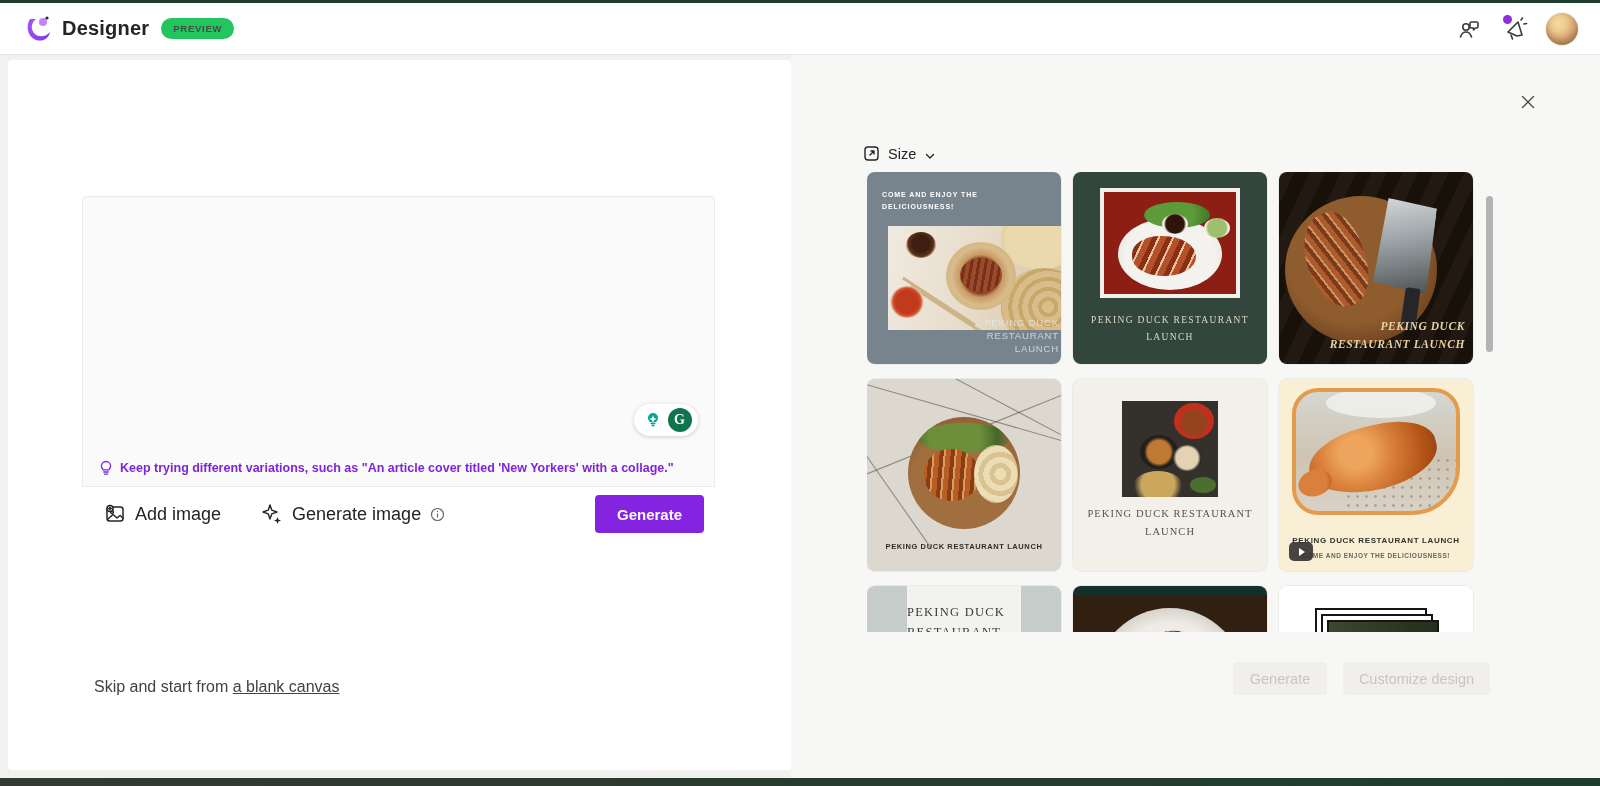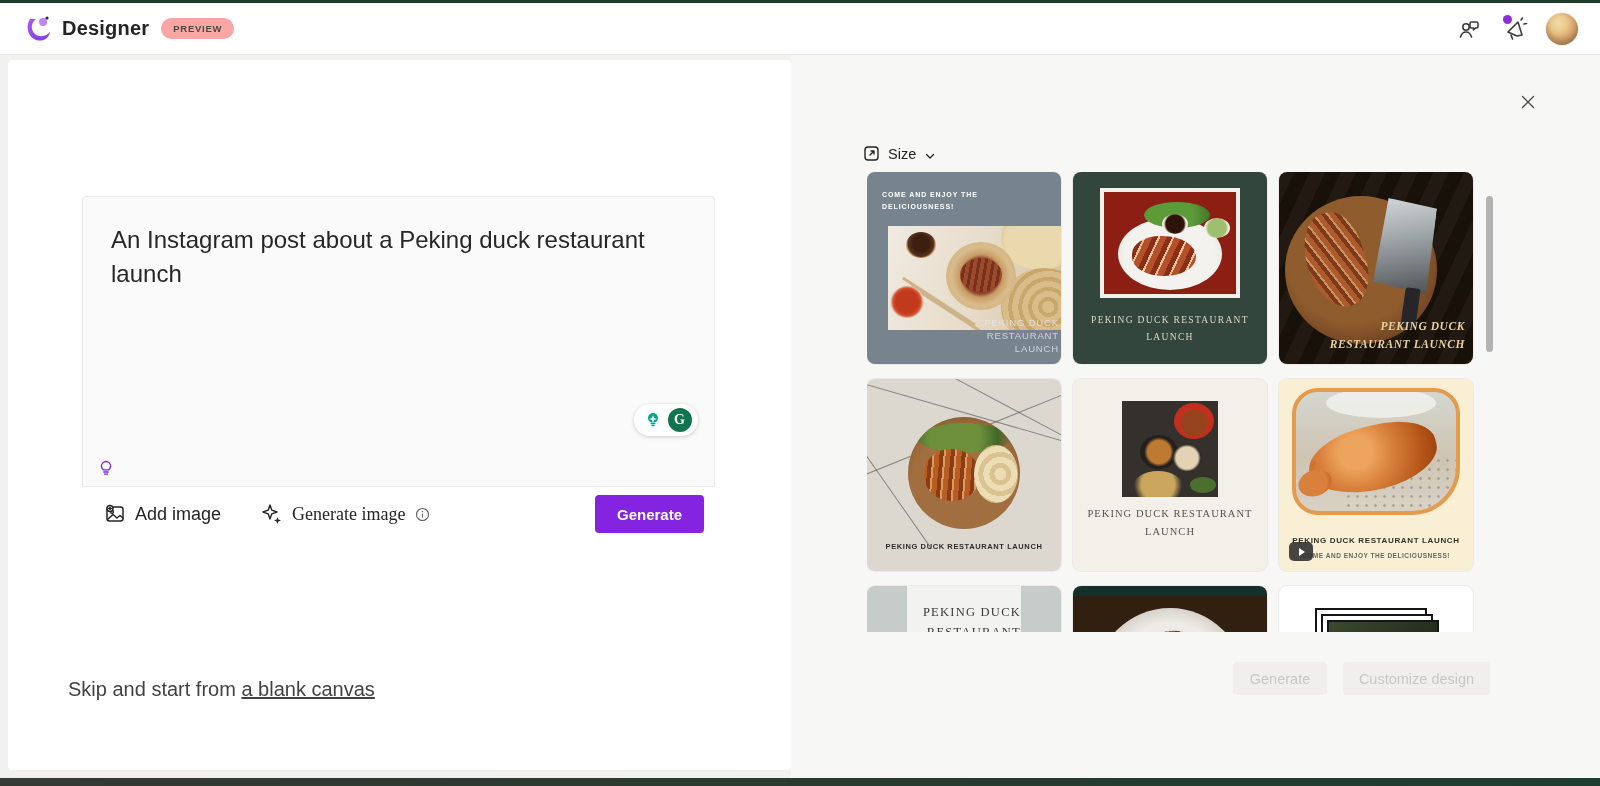--- a/index.html
+++ b/index.html
@@ -9,21 +9,21 @@
 
   .top-strip { position:absolute; top:0; left:0; width:100%; height:3px; background:#1e3c2c; z-index:60; }
   .bottom-strip { position:absolute; bottom:0; left:0; width:100%; height:8px;
     background:linear-gradient(90deg,#343934 0%,#2a3a2f 45%,#1d3d30 100%); z-index:60; }
 
   
   header { position:absolute; top:3px; left:0; width:100%; height:52px; background:#ffffff;
     border-bottom:1px solid #e8e8e8; display:flex; align-items:center; padding:0 22px; z-index:50; }
   .logo { width:32px; height:32px; margin-right:8px; }
   .app-title { font-size:20px; font-weight:700; color:#242424; letter-spacing:.2px; }
-  .preview-badge { margin-left:12px; background:#fca5a5; color:#494949; font-size:9.5px; font-weight:700;
+  .preview-badge { margin-left:12px; background:#22c55e; color:#494949; font-size:9.5px; font-weight:700;
     letter-spacing:.08em; padding:5px 12px; border-radius:11px; }
   .header-right { margin-left:auto; display:flex; align-items:center; gap:16px; }
   .icon-btn { width:30px; height:30px; display:flex; align-items:center; justify-content:center;
     background:none; border:none; cursor:pointer; position:relative; }
   .avatar { width:32px; height:32px; border-radius:50%;
     background:radial-gradient(circle at 38% 32%, #f2dca6 0%, #ecc98d 28%, #dda873 52%, #b98a5d 78%, #8a6a48 100%);
     box-shadow:inset 0 -4px 6px rgba(120,90,50,.45), 0 0 0 1px rgba(0,0,0,.06); cursor:pointer; }
   .notif-dot { position:absolute; top:1px; left:3px; width:9px; height:9px; border-radius:50%; background:#8b2fd6; }
 
   
@@ -42,24 +42,24 @@
   .gr-bulb { width:24px; height:24px; display:flex; align-items:center; justify-content:center; }
   .gr-g { width:24px; height:24px; border-radius:50%; background:#11744f; color:#ffffff; font-size:14px; font-weight:700;
     display:flex; align-items:center; justify-content:center; font-family:"Liberation Serif", serif; }
   .tip-row { position:absolute; left:16px; bottom:10px; display:flex; align-items:center; gap:7px; }
   .tip-row span.tip-text { font-size:12.5px; color:#7d26d9; font-weight:600; }
 
   .actions-row { position:absolute; left:74px; top:427px; width:633px; height:54px; display:flex; align-items:center; }
   .action-btn { display:flex; align-items:center; gap:9px; background:none; border:none; cursor:pointer;
     font-size:18px; color:#242424; font-family:inherit; }
   .action-btn.add { margin-left:22px; }
-  .action-btn.genimg { margin-left:40px;font-family:Liberation Serif, serif; }
+  .action-btn.genimg { margin-left:40px; }
   .generate-btn { position:absolute; right:11px; top:8px; width:109px; height:38px; background:#8424e0; color:#ffffff;
     font-size:15px; font-weight:600; border:none; border-radius:4px; cursor:pointer; font-family:inherit; }
-  .skip-row { position:absolute; left:60px; top:618px; font-size:20px; color:#424242; }
+  .skip-row { position:absolute; left:86px; top:618px; font-size:16px; color:#424242; }
   .skip-row a { color:#424242; text-decoration:underline; cursor:pointer; }
 
   
   .right-panel { position:absolute; left:791px; top:0; width:809px; height:723px; background:#f7f7f6; }
   .close-btn { position:absolute; left:722px; top:32px; width:30px; height:30px; background:none; border:none;
     cursor:pointer; display:flex; align-items:center; justify-content:center; }
   .size-control { position:absolute; left:66px; top:86px; display:flex; align-items:flex-end; gap:8px; cursor:pointer;
     padding:4px 6px; border-radius:4px; }
   .size-control .size-label { font-size:14.5px; color:#242424; }
 
@@ -176,21 +176,21 @@
     font-weight:700; letter-spacing:.08em; color:#6b655c; }
   .c6 .play-badge { position:absolute; left:10px; bottom:10px; width:24px; height:19px; border-radius:5px;
     background:rgba(45,45,45,.88); display:flex; align-items:center; justify-content:center; }
   .c6 .play-badge i { display:block; width:0; height:0; border-left:6px solid #ffffff;
     border-top:4px solid transparent; border-bottom:4px solid transparent; margin-left:1px; }
 
   
   .c7 { background:#f2f2f0; }
   .c7 .bar { position:absolute; top:0; bottom:0; width:40px; background:#c6ccc9; }
   .c7 .bar.left { left:0; } .c7 .bar.right { right:0; }
-  .c7 .title { position:absolute; top:16px; left:40px; right:40px; text-align:right;
+  .c7 .title { position:absolute; top:16px; left:40px; right:40px; text-align:left;
     font-family:"Liberation Serif", serif; font-size:12.5px; letter-spacing:.1em; color:#3a3a38; line-height:1.6; }
 
   
   .c8 { background:linear-gradient(180deg,#15302b 0 10px, #31200f 10px 60%, #241708 100%); }
   .c8 .plate { position:absolute; left:22px; top:22px; width:150px; height:150px; border-radius:50%;
     background:radial-gradient(circle at 50% 50%, #efece7 0 56%, #d8d4cd 70%, #b9b4ab 100%); }
   .c8 .slices { position:absolute; left:54px; top:44px; width:86px; height:96px; transform:rotate(24deg);
     border-radius:50% 44% 50% 48%;
     background:repeating-linear-gradient(60deg,#9c5a30 0 6px,#6e3a1a 6px 11px,#caa06a 11px 13px); }
 
@@ -257,21 +257,20 @@
       </button>
       <div class="avatar"></div>
     </div>
   </header>
 
   <div class="content">
 
     <section class="left-panel">
 
       <div class="prompt-box">
-        <div class="prompt-text">An Instagram post about a Peking duck restaurant launch</div>
 
         <div class="grammarly-pill">
           <span class="gr-bulb">
             <svg width="18" height="18" viewBox="0 0 18 18">
               <path d="M9 2 a5 5 0 0 1 5 5 c0 2 -1.2 3.2 -2 4 h-6 c-.8 -.8 -2 -2 -2 -4 a5 5 0 0 1 5 -5 Z" fill="#00a693"></path>
               <rect x="6.5" y="11.6" width="5" height="1.6" rx="0.8" fill="#00a693"></rect>
               <rect x="7.3" y="13.8" width="3.4" height="1.4" rx="0.7" fill="#00a693"></rect>
               <path d="M9 4.2 L10.1 6.9 L12.8 8 L10.1 9.1 L9 11.8 L7.9 9.1 L5.2 8 L7.9 6.9 Z" fill="#ffffff"></path>
             </svg>
           </span>
@@ -279,20 +278,21 @@
         </div>
 
         <div class="tip-row">
           <span>
             <svg width="14" height="16" viewBox="0 0 14 16" fill="none" stroke="#7d26d9" stroke-width="1.3" stroke-linecap="round">
               <path d="M7 1.5 a4.6 4.6 0 0 1 4.6 4.6 c0 1.9 -1.1 2.9 -1.8 3.7 h-5.6 c-.7 -.8 -1.8 -1.8 -1.8 -3.7 A4.6 4.6 0 0 1 7 1.5 Z"></path>
               <line x1="4.8" y1="12" x2="9.2" y2="12"></line>
               <line x1="5.5" y1="14.2" x2="8.5" y2="14.2"></line>
             </svg>
           </span>
+          <span class="tip-text">Keep trying different variations, such as "An article cover titled 'New Yorkers' with a collage."</span>
         </div>
       </div>
 
       <div class="actions-row">
         <button class="action-btn add">
           <span>
             <svg width="22" height="22" viewBox="0 0 22 22" fill="none" stroke="#242424" stroke-width="1.5" stroke-linecap="round" stroke-linejoin="round">
               <rect x="3" y="4" width="16" height="14" rx="2.5"></rect>
               <circle cx="8" cy="9" r="1.4"></circle>
               <path d="M4 16 l5 -4.5 4 3.5 3 -2.5 3 2.5"></path>

